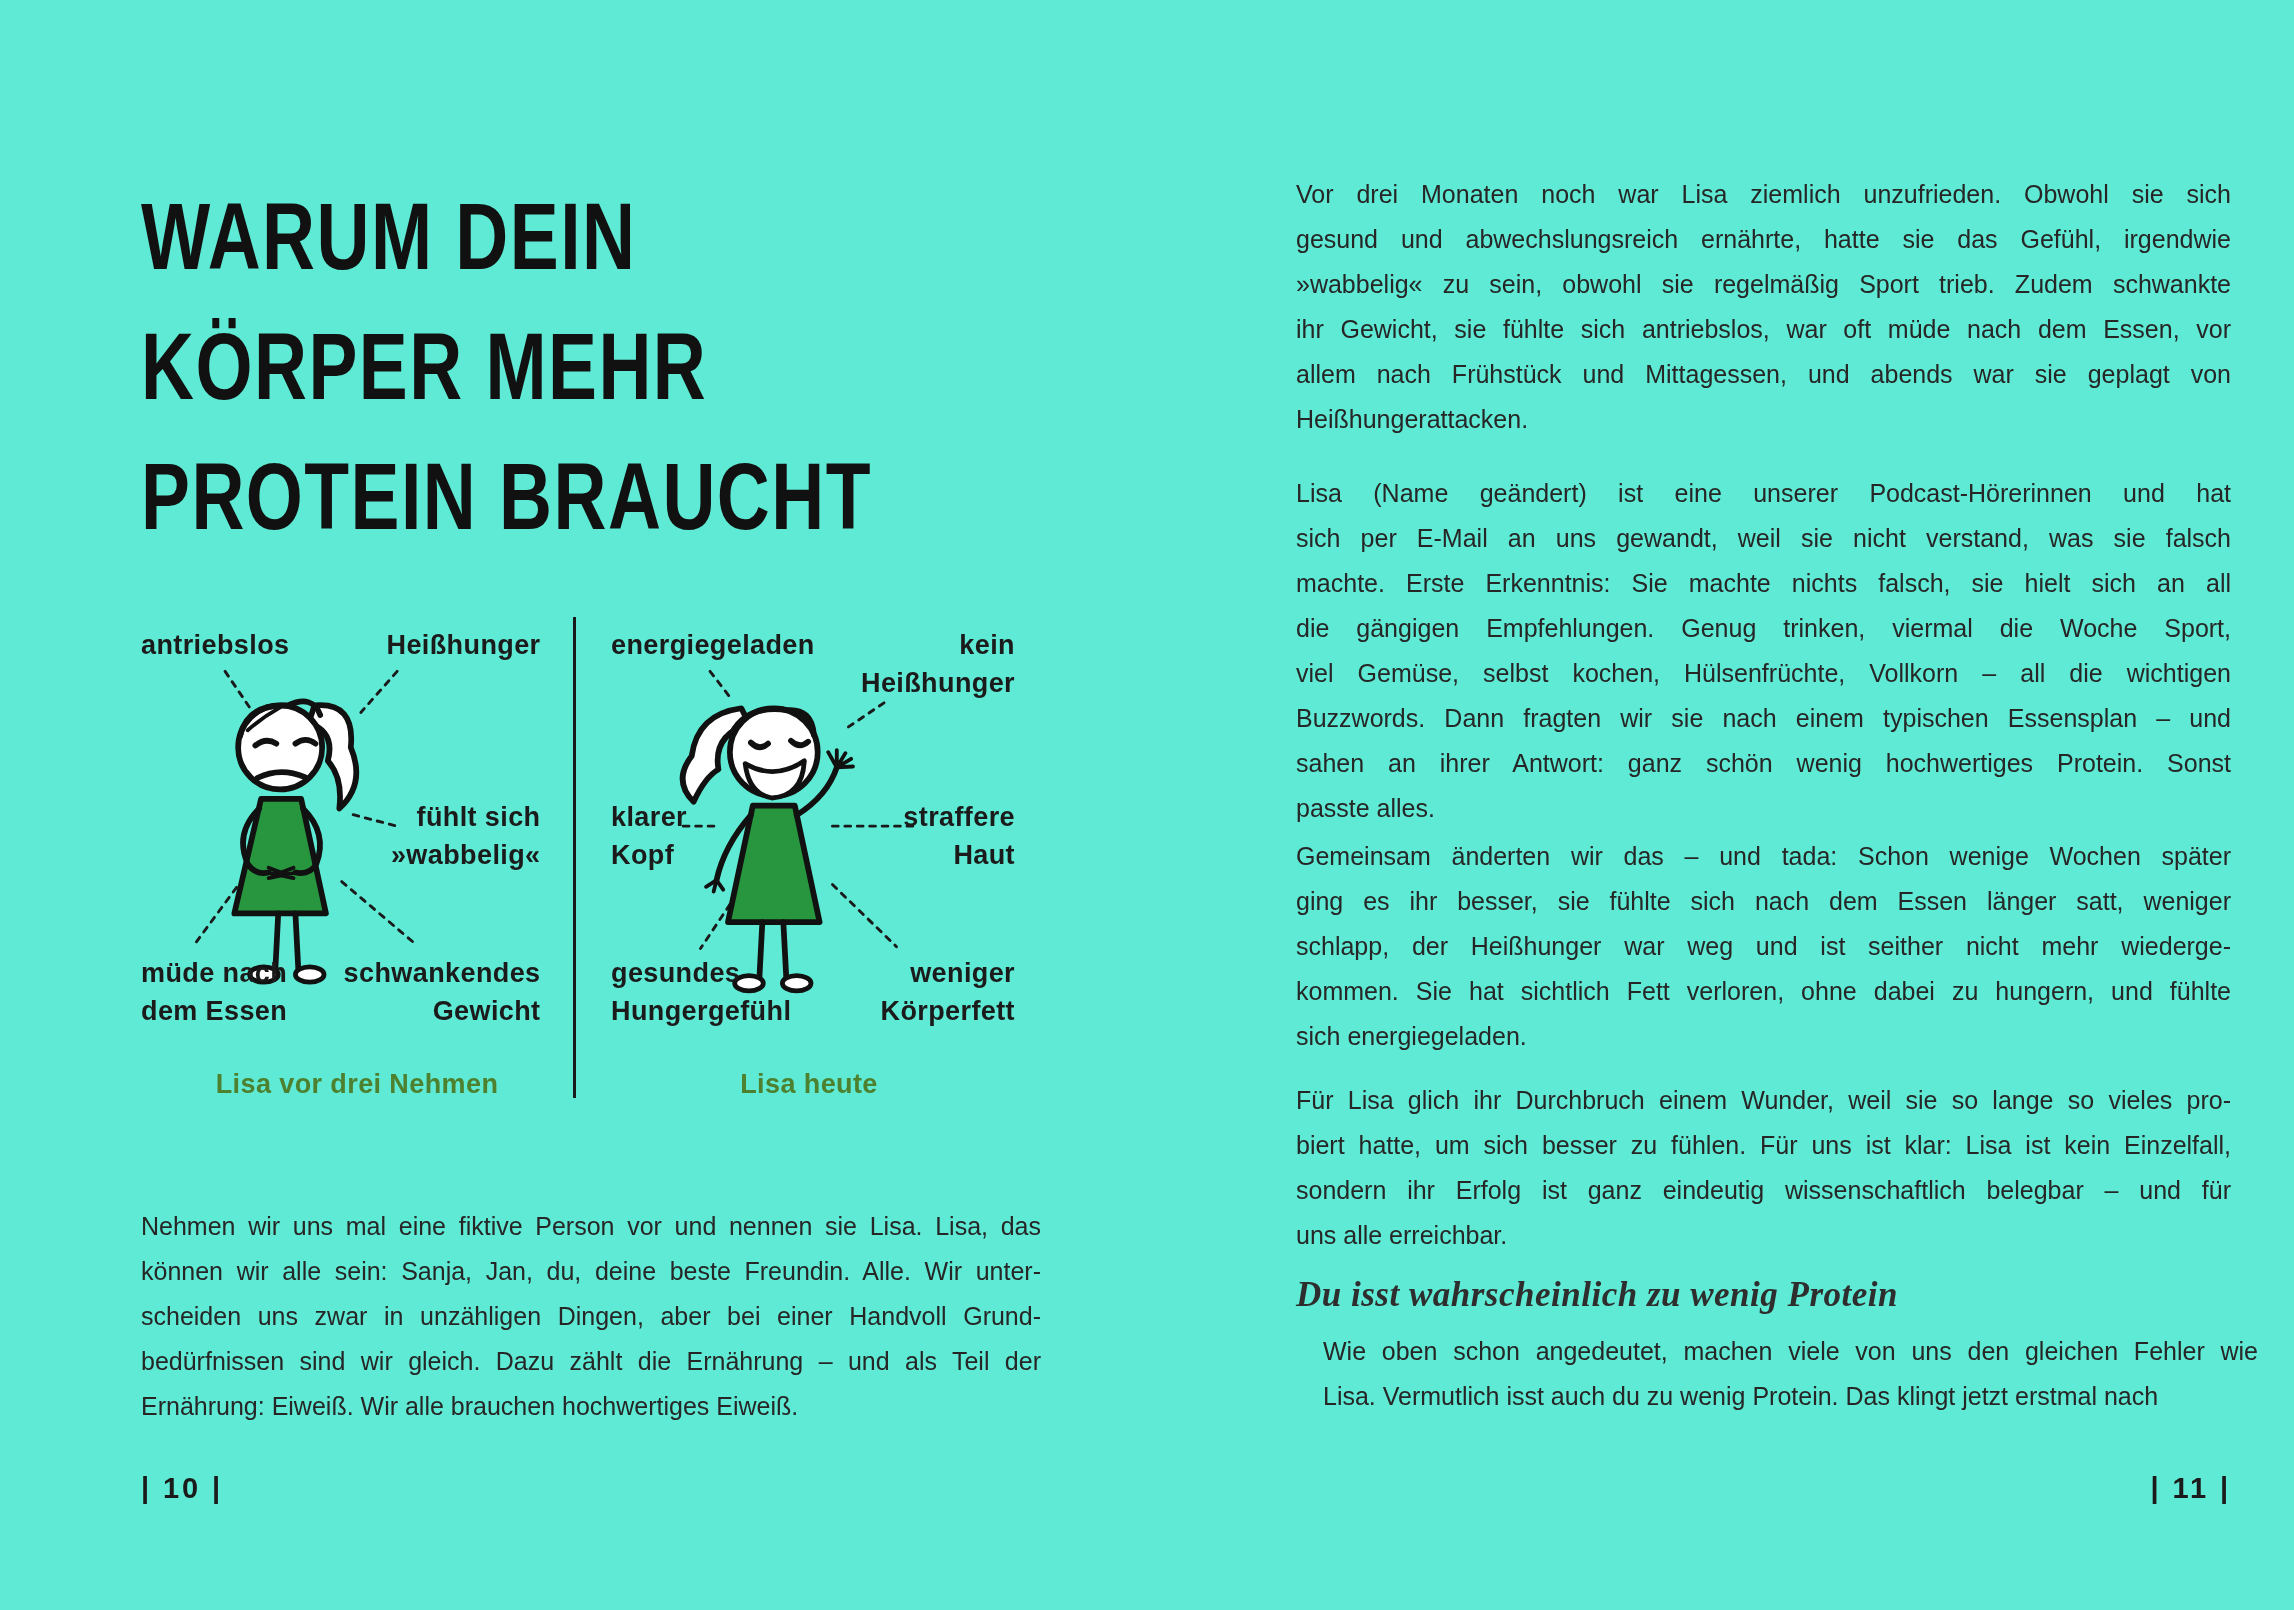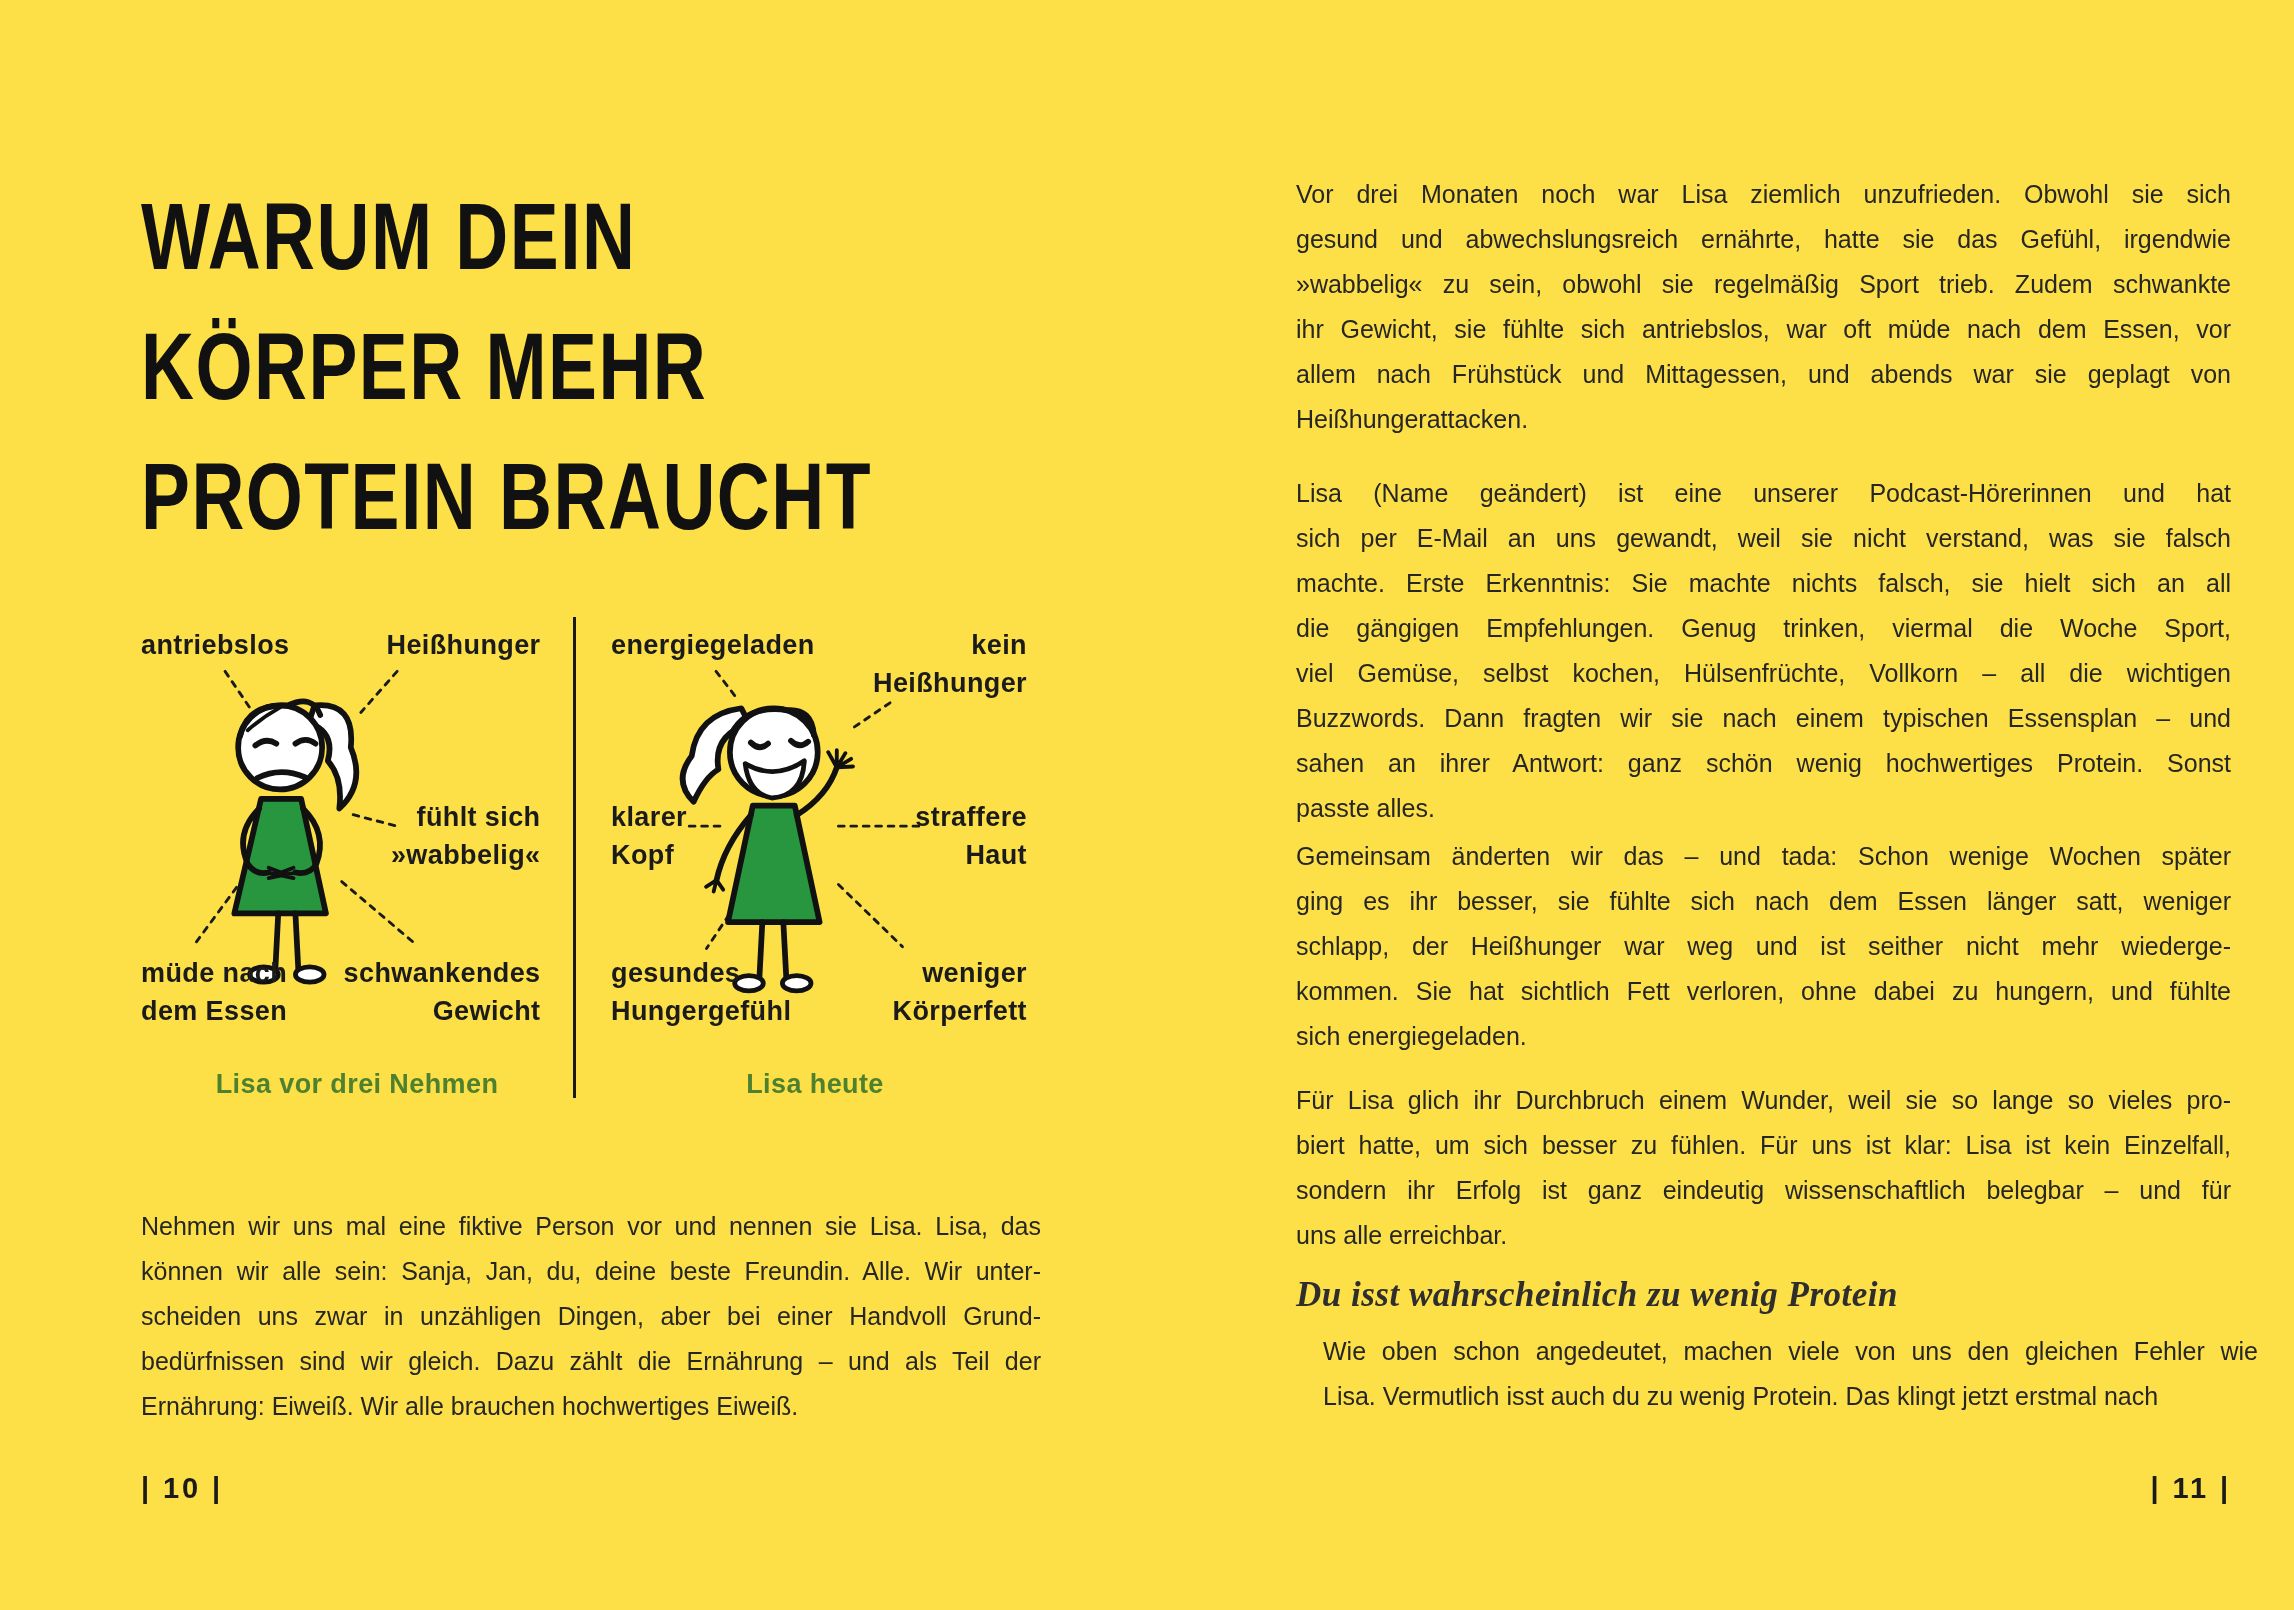--- a/index.html
+++ b/index.html
@@ -3,39 +3,39 @@
 <meta charset="utf-8">
 <style>
   html,body { margin:0; padding:0; }
   body {
     width:2294px; height:1611px;
     background:#ffffff;
     font-family:"Liberation Sans", sans-serif;
     color:var(--ink, #222);
     overflow:hidden;
   }
-  .spread { position:relative; width:2294px; height:1611px; background:#fde047; }
+  .spread { position:relative; width:2294px; height:1611px; background:#5eead4; }
 
   
   .title {
     position:absolute; left:141px; top:172px; width:956px;
   }
   .title .tl {
     display:block; height:130px; line-height:130px;
     font-size:94px; font-weight:bold; letter-spacing:1.9px; color:#111;
     white-space:nowrap;
   }
   .title .tl span { display:inline-block; transform:scaleX(0.78); transform-origin:left center; }
 
   .illustration {
     position:absolute; left:141px; top:612px; width:900px; height:502px;
   }
   .panel { position:absolute; top:0; height:502px; }
   .panel-left  { left:0;   width:432px; }
-  .panel-right { left:435px; width:466px;padding-left:12px; }
+  .panel-right { left:435px; width:466px; }
   .divider { position:absolute; left:432px; top:4.8px; width:2.9px; height:481px; background:#1a1a1a; }
 
   .dash-overlay, .figure-svg { position:absolute; }
   .dash-overlay { left:0; top:0; width:100%; height:100%; }
   .dash-overlay line { stroke:#1a1a1a; stroke-width:3; stroke-dasharray:6 7; stroke-linecap:round; }
 
   .fig-label {
     position:absolute; font-size:27px; font-weight:bold; line-height:38px;
     color:#1b1b1b; white-space:pre-line; letter-spacing:0.4px;
   }

